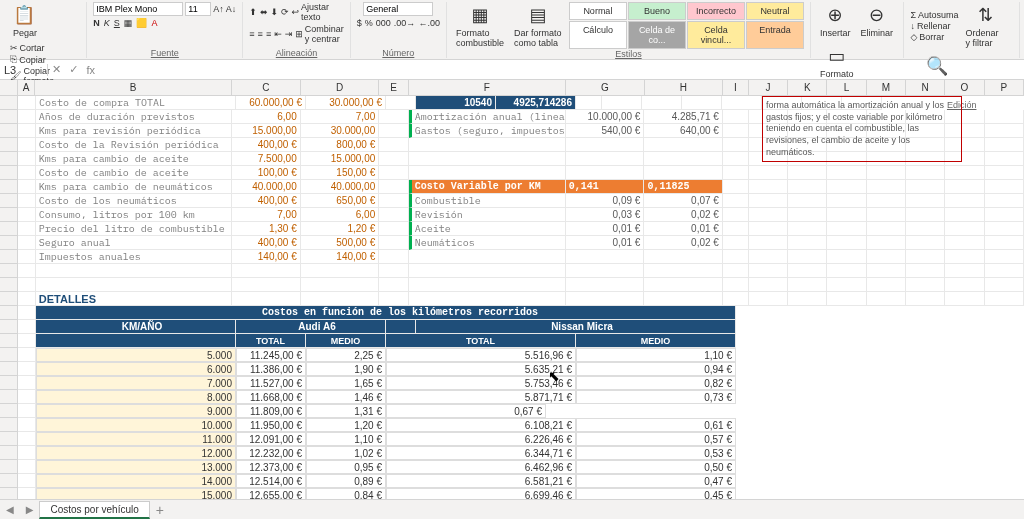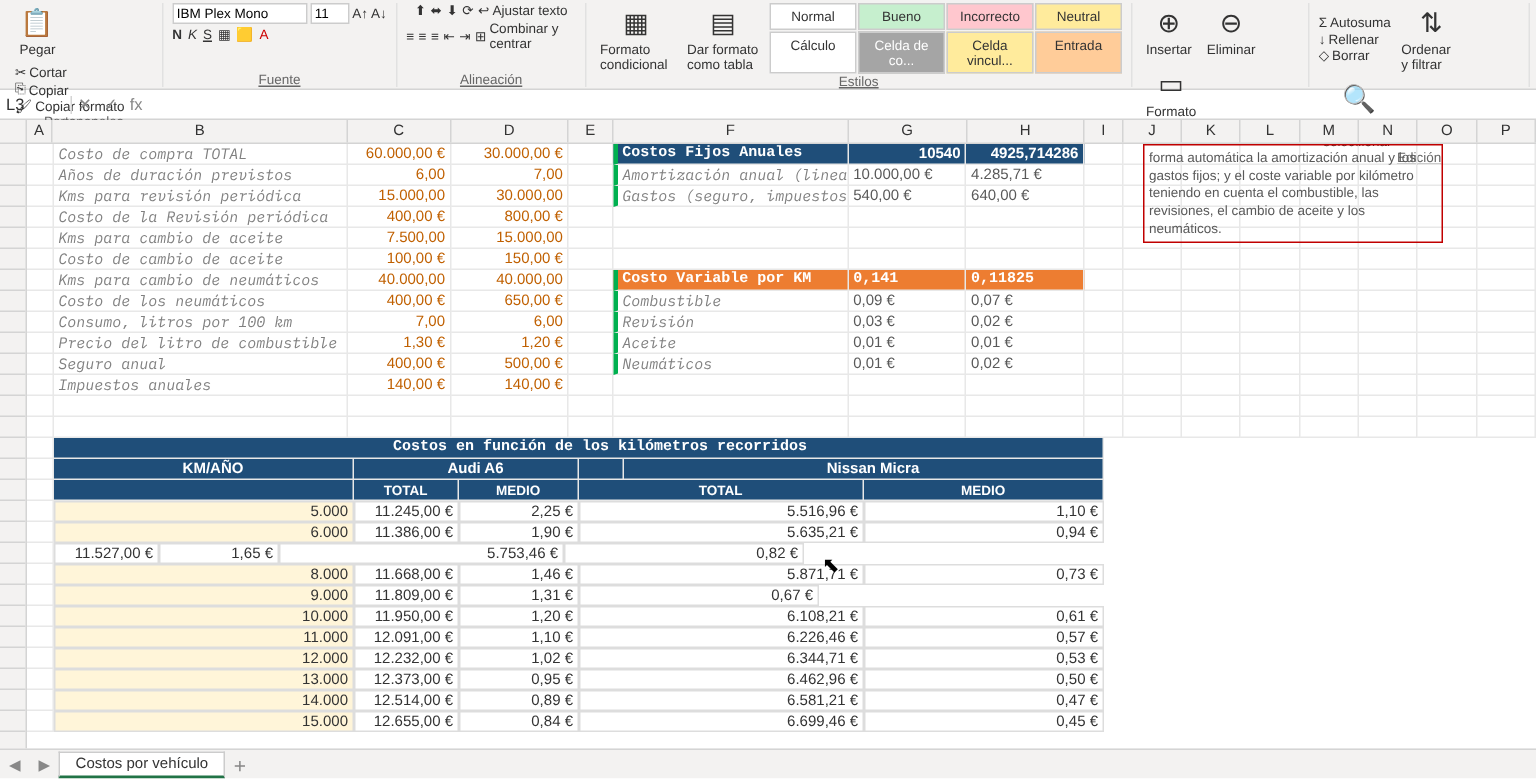--- a/index.html
+++ b/index.html
@@ -27,26 +27,26 @@
 
 
 .grid { position:absolute; top:80px; left:0; right:0; bottom:20px; overflow:hidden; }
 .colhdrs { display:flex; position:absolute; top:0; left:0; right:0; height:16px; background:#f3f2f1; border-bottom:1px solid #d4d4d4; font-size:10px; }
 .colhdr { border-right:1px solid #d4d4d4; text-align:center; line-height:16px; color:#333; }
 .rowhdrs { position:absolute; top:16px; left:0; width:18px; background:#f3f2f1; border-right:1px solid #d4d4d4; }
 .rowhdr { height:14px; border-bottom:1px solid #d4d4d4; font-size:9px; text-align:center; line-height:14px; color:#333; }
 .cells { position:absolute; top:16px; left:18px; right:0; bottom:0; }
 .cellrow { display:flex; height:14px; }
 .cell { border-right:1px solid #e8e8e8; border-bottom:1px solid #e8e8e8; padding:0 3px; line-height:14px; font-size:10px; overflow:hidden; white-space:nowrap; }
-.mono { font-family:"IBM Plex Mono","Courier New",monospace; color:#808080; font-style:italic; }
+.mono { font-family:"IBM Plex Mono","Courier New",monospace; color:#808080; }
 .val { text-align:right; color:#c06000; }
 .hdr-dark { background:#1f4e79; color:#fff; font-family:"Courier New",monospace; font-weight:bold; text-align:left; font-style:normal;}
 .hdr-dark-r { background:#1f4e79; color:#fff; font-weight:bold; text-align:right; font-style:normal;}
 .hdr-orange { background:#ed7d31; color:#fff; font-family:"Courier New",monospace; font-weight:bold; font-style:normal;}
-.right-vals { text-align:left; color:#595959; }
+.right-vals { text-align:right; color:#595959; }
 .detalles { color:#1f4e79; font-weight:bold; font-family:Arial; font-size:11px; }
 .tbl-title { background:#1f4e79; color:#fff; font-weight:bold; text-align:center; font-family:"Courier New",monospace;padding-left:32px;}
 .tbl-h1 { background:#1f4e79; color:#fff; font-weight:bold; text-align:center;padding-left:16px; }
 .tbl-h2 { background:#1f4e79; color:#fff; font-weight:bold; text-align:center; font-size:9px;}
 .tbl-km { background:#fff5d9; text-align:right; border:1px solid #ddd;}
 .tbl-v { text-align:right; border:1px solid #ddd;}
 .notebox { border:1px solid #c00000; padding:3px; font-size:9px; color:#595959; line-height:1.3;}
 .greenbar { border-left:3px solid #00b050; }
 
 
@@ -121,25 +121,38 @@
         <span class="mini">⇤</span>
         <span class="mini">⇥</span>
         <span class="mini">
             <span>⊞</span>
             <span>Combinar y centrar</span>
           </span>
       </div>
     </div>
     <div class="rgroup-label">Alineación</div>
   </div>
+  <div class="rgroup">
+    <div class="rgroup-body" style="flex-direction:column;gap:2px;">
+      <input class="fontsel" style="width: 70px;" value="General">
+      <div style="display:flex;gap:3px;">
+        <span class="mini">$</span>
+        <span class="mini">%</span>
+        <span class="mini">000</span>
+        <span class="mini">.00→</span>
+        <span class="mini">←.00</span>
+      </div>
+    </div>
+    <div class="rgroup-label">Número</div>
+  </div>
   <div class="rgroup" style="flex:0 0 auto;">
     <div class="rgroup-body">
       <div class="rbtn">
           <span class="ricon ricon-lg">▦</span>
-          <span style="width:48px">Formato condicional</span>
+          <span style="width:48px">Formato combustible</span>
         </div>
       <div class="rbtn">
           <span class="ricon ricon-lg">▤</span>
           <span style="width:48px">Dar formato como tabla</span>
         </div>
       <div style="display:grid;grid-template-columns:repeat(4,auto);gap:1px;">
         <div class="cellstyle cs-normal">Normal</div>
         <div class="cellstyle cs-bueno">Bueno</div>
         <div class="cellstyle cs-incor">Incorrecto</div>
         <div class="cellstyle cs-neutral">Neutral</div>
@@ -256,21 +269,20 @@
       <div class="rowhdr"></div>
       <div class="rowhdr"></div>
     </div>
   <div class="cells" id="cells">
       <div class="cellrow">
         <div class="cell " style="width:18px"></div>
         <div class="cell mono" style="width:200px">Costo de compra TOTAL</div>
         <div class="cell val" style="width:70px">60.000,00 €</div>
         <div class="cell val" style="width:80px">30.000,00 €</div>
         <div class="cell " style="width:30px"></div>
-        <div class="cell hdr-dark greenbar" style="width:160px">Costos Fijos Anuales</div>
         <div class="cell hdr-dark-r" style="width:80px">10540</div>
         <div class="cell hdr-dark-r" style="width:80px">4925,714286</div>
         <div class="cell " style="width:26px"></div>
         <div class="cell " style="width:40px"></div>
         <div class="cell " style="width:40px"></div>
         <div class="cell " style="width:40px"></div>
         <div class="cell " style="width:40px"></div>
         <div class="cell " style="width:40px"></div>
         <div class="cell " style="width:40px"></div>
         <div class="cell " style="width:40px"></div>
@@ -487,20 +499,38 @@
         <div class="cell " style="width:40px"></div>
         <div class="cell " style="width:40px"></div>
         <div class="cell " style="width:40px"></div>
         <div class="cell " style="width:40px"></div>
         <div class="cell " style="width:40px"></div>
         <div class="cell " style="width:40px"></div>
       </div>
       <div class="cellrow">
         <div class="cell " style="width:18px"></div>
         <div class="cell " style="width:200px"></div>
+        <div class="cell " style="width:70px"></div>
+        <div class="cell " style="width:80px"></div>
+        <div class="cell " style="width:30px"></div>
+        <div class="cell " style="width:160px"></div>
+        <div class="cell " style="width:80px"></div>
+        <div class="cell " style="width:80px"></div>
+        <div class="cell " style="width:26px"></div>
+        <div class="cell " style="width:40px"></div>
+        <div class="cell " style="width:40px"></div>
+        <div class="cell " style="width:40px"></div>
+        <div class="cell " style="width:40px"></div>
+        <div class="cell " style="width:40px"></div>
+        <div class="cell " style="width:40px"></div>
+        <div class="cell " style="width:40px"></div>
+      </div>
+      <div class="cellrow">
+        <div class="cell " style="width:18px"></div>
+        <div class="cell detalles" style="width:200px">DETALLES</div>
         <div class="cell " style="width:70px"></div>
         <div class="cell " style="width:80px"></div>
         <div class="cell " style="width:30px"></div>
         <div class="cell " style="width:160px"></div>
         <div class="cell " style="width:80px"></div>
         <div class="cell " style="width:80px"></div>
         <div class="cell " style="width:26px"></div>
         <div class="cell " style="width:40px"></div>
         <div class="cell " style="width:40px"></div>
         <div class="cell " style="width:40px"></div>
@@ -539,20 +569,21 @@
       <div class="cellrow">
         <div class="cell" style="width:18px"></div>
         <div class="cell tbl-km" style="width:200px">6.000</div>
         <div class="cell tbl-v" style="width:70px">11.386,00 €</div>
         <div class="cell tbl-v" style="width:80px">1,90 €</div>
         <div class="cell tbl-v" style="width:190px">5.635,21 €</div>
         <div class="cell tbl-v" style="width:160px">0,94 €</div>
       </div>
       <div class="cellrow">
         <div class="cell" style="width:18px"></div>
+        <div class="cell tbl-km" style="width:200px">7.000</div>
         <div class="cell tbl-v" style="width:70px">11.527,00 €</div>
         <div class="cell tbl-v" style="width:80px">1,65 €</div>
         <div class="cell tbl-v" style="width:190px">5.753,46 €</div>
         <div class="cell tbl-v" style="width:160px">0,82 €</div>
       </div>
       <div class="cellrow">
         <div class="cell" style="width:18px"></div>
         <div class="cell tbl-km" style="width:200px">8.000</div>
         <div class="cell tbl-v" style="width:70px">11.668,00 €</div>
         <div class="cell tbl-v" style="width:80px">1,46 €</div>

